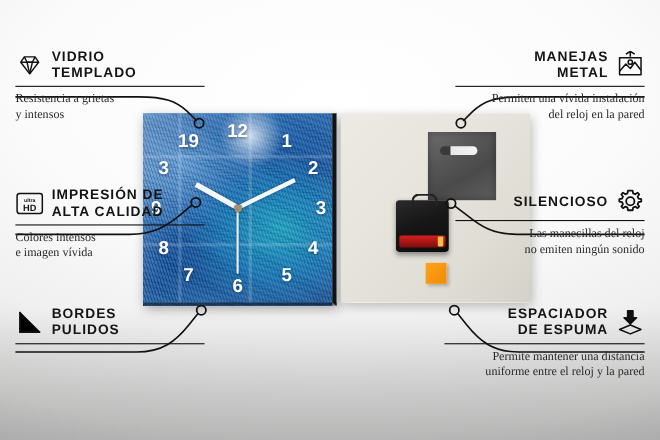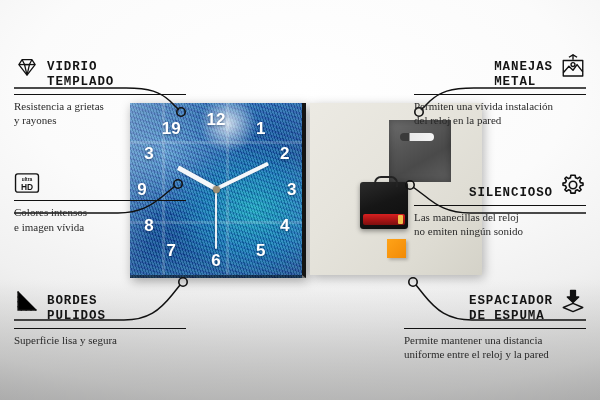--- a/index.html
+++ b/index.html
@@ -87,26 +87,26 @@
     background:linear-gradient(to bottom,#d62020 0%,#a81414 55%,#7d0f0f 100%);}
   #battery:after{content:"";position:absolute;right:2px;top:1px;width:5px;height:9px;background:#f0c04a;border-radius:1px;}
   #foam-spacer{
     position:absolute;left:77px;top:136px;width:19px;height:19px;
     background:linear-gradient(135deg,#ffa318 0%,#f18a06 100%);
     box-shadow:2px 2px 3px rgba(0,0,0,.22);
   }
 
   
   .callout{position:absolute;z-index:6;width:172px;}
-  .callout.right{text-align:left;}
+  .callout.right{text-align:right;}
   .co-head{display:flex;align-items:center;gap:7px;}
   .callout.right .co-head{justify-content:flex-end;}
   .co-title{
-    font-family:Liberation Mono, monospace;font-weight:700;font-size:12.5px;
-    letter-spacing:.9px;color:#141414;line-height:1.18;text-transform:uppercase;margin-top:16px;
+    font-family:Liberation Sans, sans-serif;font-weight:700;font-size:12.5px;
+    letter-spacing:.9px;color:#141414;line-height:1.18;text-transform:uppercase;
   }
   .co-rule{border:0;border-top:1.4px solid #111;margin:4px 0 4px 0;}
   .co-desc{font-family:"Liberation Serif",serif;font-size:11px;color:#2a2a2a;line-height:1.34;}
   .ico{width:26px;height:26px;flex:0 0 26px;display:block;}
   .ico svg{display:block;width:26px;height:26px;}
 </style>
 </head>
 <body>
 
 <div id="stage">
@@ -182,33 +182,37 @@
           </svg>
       </span>
       <div class="co-title">
         <div>VIDRIO</div>
         <div>TEMPLADO</div>
       </div>
     </div>
     <hr class="co-rule">
     <div class="co-desc">
       <div>Resistencia a grietas</div>
-      <div>y rayones</div>
+      <div>y intensos</div>
     </div>
   </div>
 
   <div class="callout left" style="left:14px;top:170px;">
     <div class="co-head">
       <span class="ico">
         <svg viewBox="0 0 34 30">
           <rect x="2" y="3" width="30" height="24" rx="3" fill="none" stroke="#111" stroke-width="1.8"></rect>
           <text x="17" y="13" text-anchor="middle" font-family="Liberation Sans, sans-serif" font-size="6.2" font-weight="700" fill="#111">ultra</text>
           <text x="17" y="24" text-anchor="middle" font-family="Liberation Sans, sans-serif" font-size="11" font-weight="700" fill="#111">HD</text>
         </svg>
       </span>
+      <div class="co-title">
+        <div>IMPRESIÓN DE</div>
+        <div>ALTA CALIDAD</div>
+      </div>
     </div>
     <hr class="co-rule">
     <div class="co-desc">
       <div>Colores intensos</div>
       <div>e imagen vívida</div>
     </div>
   </div>
 
   <div class="callout left" style="left:14px;top:278px;">
     <div class="co-head">
@@ -222,24 +226,20 @@
               <path d="M5 5 V27 H27"></path>
             </g>
           </svg>
       </span>
       <div class="co-title">
         <div>BORDES</div>
         <div>PULIDOS</div>
       </div>
     </div>
     <hr class="co-rule">
-    <div class="co-desc">
-      <div>Superficie lisa y segura</div>
-      <div></div>
-    </div>
   </div>
 
   <div class="callout right" style="left:414px;top:44px;">
     <div class="co-head">
       <div class="co-title">
         <div>MANEJAS</div>
         <div>METAL</div>
       </div>
       <span class="ico">
         <svg viewBox="0 0 32 32">

